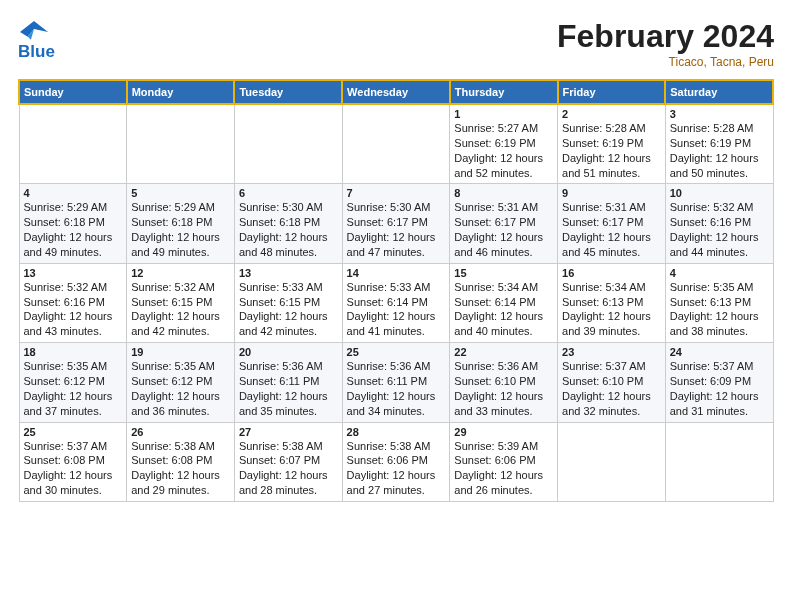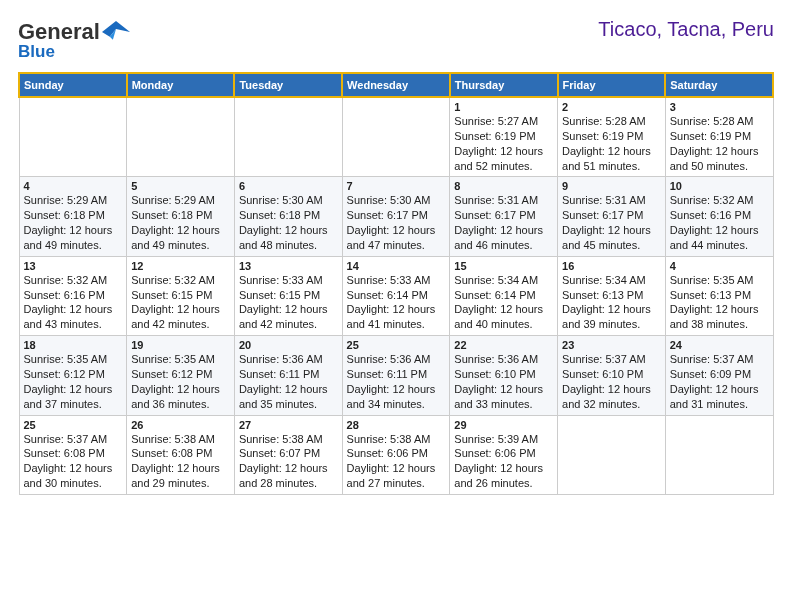--- a/index.html
+++ b/index.html
@@ -33,22 +33,22 @@
     }
     .title-block {
       text-align: right;
     }
     .month-title {
       font-size: 32px;
       font-weight: bold;
       color: #222;
     }
     .location-title {
-      font-size: 20px;
-      color: #4c1d95;
+      font-size: 12px;
+      color: #a16207;
     }
     .calendar {
       width: 100%;
       border-collapse: collapse;
       border: 1px solid #bbb;
     }
     .calendar th {
       background: #2d6db5;
       color: #fff;
       font-size: 11px;
@@ -85,30 +85,30 @@
     }
   </style>
 </head>
 <body>
 <div class="page">
 
 <div class="header">
   <div class="logo">
     <div>
       <div style="display:flex;align-items:center;">
-        <span class="logo-general" style="font-size:22px;font-weight:bold;">General</span>
         <svg class="logo-icon" viewBox="0 0 36 36" xmlns="http://www.w3.org/2000/svg">
           <polygon points="18,4 36,18 18,14 10,24 0,18" fill="#1a6abf"></polygon>
           <polygon points="10,24 18,14 14,28" fill="#2d8fe0"></polygon>
         </svg>
       </div>
       <div style="font-size:17px;font-weight:bold;color:#1a6abf;margin-top:-4px;">Blue</div>
     </div>
   </div>
   <div class="title-block">
+    <div class="month-title">February 2024</div>
     <div class="location-title">Ticaco, Tacna, Peru</div>
   </div>
 </div>
 
 <table class="calendar">
   <thead>
     <tr id="weekday-header">
           <th>Sunday</th>
           <th>Monday</th>
           <th>Tuesday</th>

